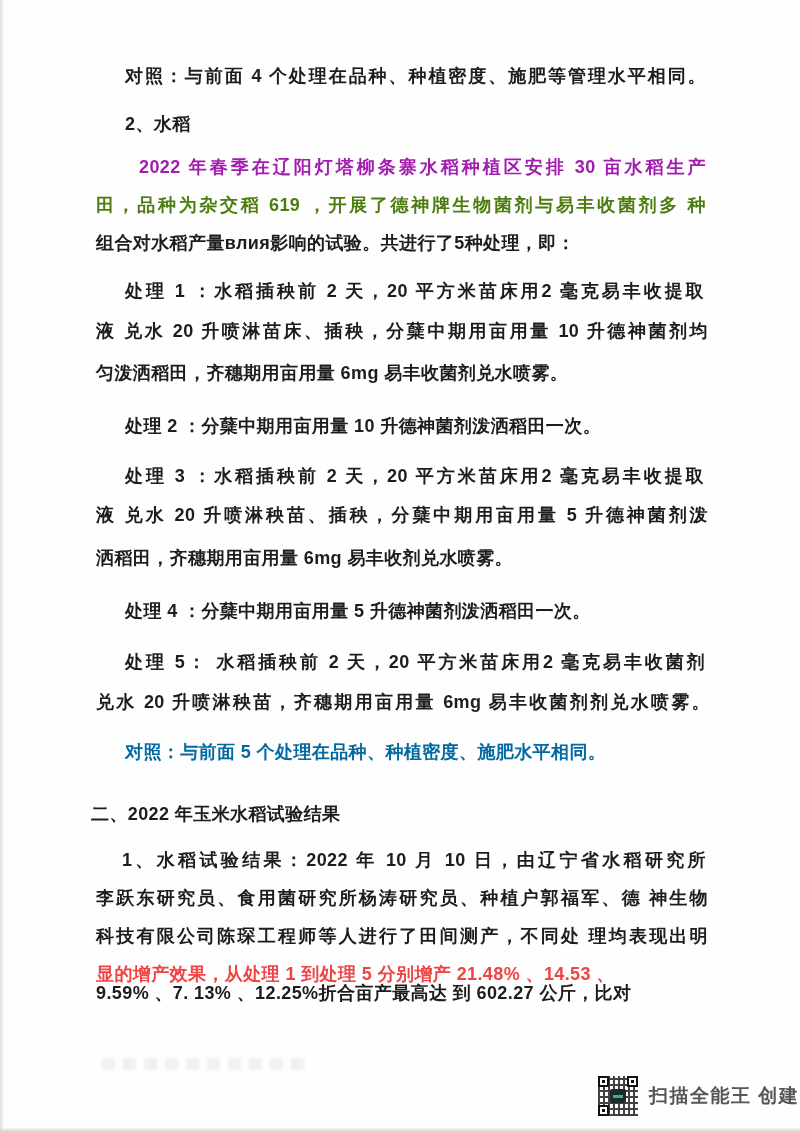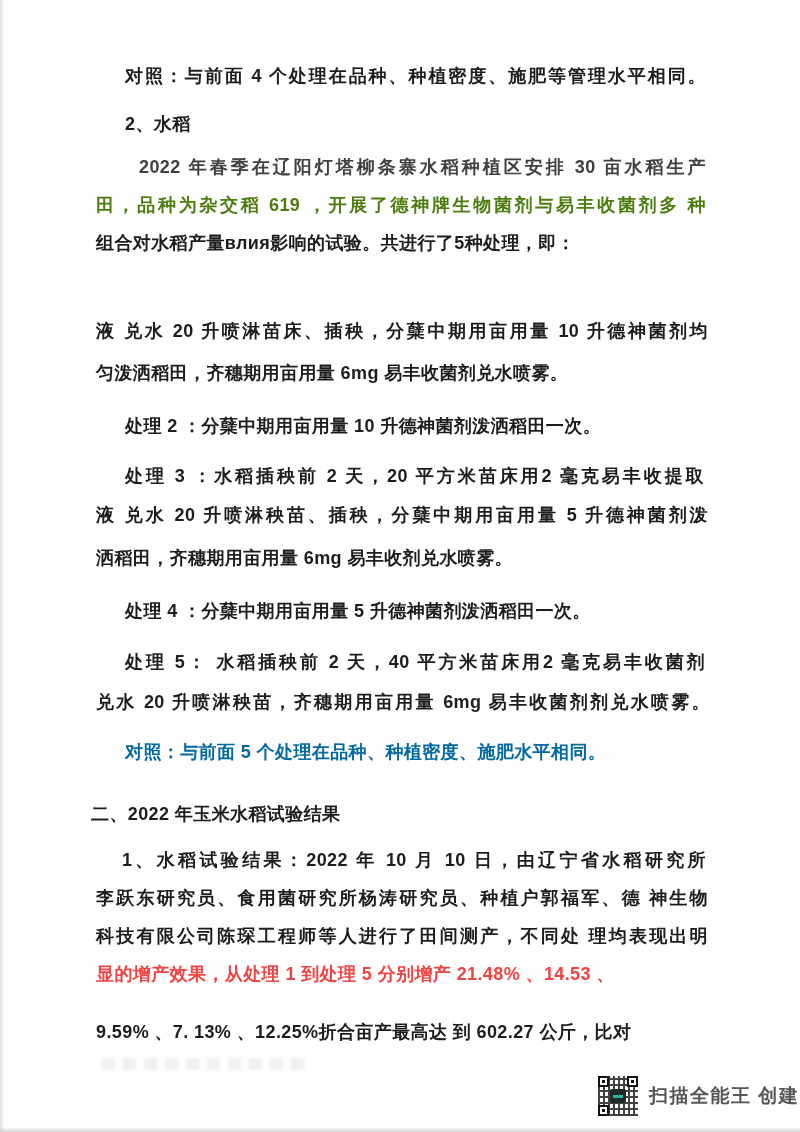--- a/index.html
+++ b/index.html
@@ -82,39 +82,40 @@
 <body>
 
 <div class="page" style="background: rgb(254, 254, 254);">
 
   <div class="edge-left"></div>
   <div class="edge-bottom"></div>
   <div class="ghost"></div>
 
   <div class="line jst" style="left: 125px; top: 64px; width: 581px; color: rgb(29, 29, 29);">对照：与前面 4 个处理在品种、种植密度、施肥等管理水平相同。</div>
   <div class="line" style="left: 125px; top: 112px; color: rgb(29, 29, 29); text-align: right;">2、水稻</div>
-  <div class="line jst" style="left: 139px; top: 155px; width: 567px; color: #404040;">2022 年春季在辽阳灯塔柳条寨水稻种植区安排 30 亩水稻生产</div>
+  <div class="line jst" style="left: 139px; top: 155px; width: 567px; color: #a21caf;">2022 年春季在辽阳灯塔柳条寨水稻种植区安排 30 亩水稻生产</div>
   <div class="line jst" style="left: 96px; top: 193px; width: 610px; color: #4d7c0f;">田，品种为杂交稻 619 ，开展了德神牌生物菌剂与易丰收菌剂多 种</div>
   <div class="line" style="left: 96px; top: 231px; color: rgb(29, 29, 29);">组合对水稻产量влия影响的试验。共进行了5种处理，即：</div>
+  <div class="line jst" style="left: 125px; top: 279px; width: 579px; color: rgb(29, 29, 29);">处理 1 ：水稻插秧前 2 天，20 平方米苗床用2 毫克易丰收提取</div>
   <div class="line jst" style="left: 96px; top: 319px; width: 612px; color: rgb(29, 29, 29);">液 兑水 20 升喷淋苗床、插秧，分蘖中期用亩用量 10 升德神菌剂均</div>
   <div class="line" style="left: 96px; top: 361px; color: rgb(29, 29, 29);">匀泼洒稻田，齐穗期用亩用量 6mg 易丰收菌剂兑水喷雾。</div>
   <div class="line" style="left: 125px; top: 414px; color: rgb(29, 29, 29);">处理 2 ：分蘖中期用亩用量 10 升德神菌剂泼洒稻田一次。</div>
   <div class="line jst" style="left: 125px; top: 464px; width: 579px; color: rgb(29, 29, 29);">处理 3 ：水稻插秧前 2 天，20 平方米苗床用2 毫克易丰收提取</div>
   <div class="line jst" style="left: 96px; top: 503px; width: 612px; color: rgb(29, 29, 29);">液 兑水 20 升喷淋秧苗、插秧，分蘖中期用亩用量 5 升德神菌剂泼</div>
   <div class="line" style="left: 96px; top: 546px; color: rgb(29, 29, 29); text-align: right;">洒稻田，齐穗期用亩用量 6mg 易丰收剂兑水喷雾。</div>
   <div class="line" style="left: 125px; top: 599px; color: rgb(29, 29, 29);">处理 4 ：分蘖中期用亩用量 5 升德神菌剂泼洒稻田一次。</div>
-  <div class="line jst" style="left: 125px; top: 650px; width: 580px; color: rgb(29, 29, 29);">处理 5： 水稻插秧前 2 天，40 平方米苗床用2 毫克易丰收菌剂</div>
+  <div class="line jst" style="left: 125px; top: 650px; width: 580px; color: rgb(29, 29, 29);">处理 5： 水稻插秧前 2 天，20 平方米苗床用2 毫克易丰收菌剂</div>
   <div class="line jst" style="left: 96px; top: 690px; width: 614px; color: rgb(29, 29, 29);">兑水 20 升喷淋秧苗，齐穗期用亩用量 6mg 易丰收菌剂剂兑水喷雾。</div>
   <div class="line" style="left: 125px; top: 740px; color: #0369a1;">对照：与前面 5 个处理在品种、种植密度、施肥水平相同。</div>
   <div class="line" style="left: 91px; top: 802px; color: rgb(29, 29, 29);">二、2022 年玉米水稻试验结果</div>
   <div class="line jst" style="left: 122px; top: 848px; width: 584px; color: rgb(29, 29, 29);">1、水稻试验结果：2022 年 10 月 10 日，由辽宁省水稻研究所</div>
   <div class="line jst" style="left: 96px; top: 924px; width: 612px; color: rgb(29, 29, 29);">科技有限公司陈琛工程师等人进行了田间测产，不同处 理均表现出明</div>
   <div class="line jst" style="left: 96px; top: 886px; width: 612px; color: rgb(29, 29, 29);">李跃东研究员、食用菌研究所杨涛研究员、种植户郭福军、德 神生物</div>
   <div class="line" style="left: 96px; top: 962px; color: #ef4444;">显的增产效果，从处理 1 到处理 5 分别增产 21.48% 、14.53 、</div>
-  <div class="line" style="left: 96px; top: 1020px; color: rgb(29, 29, 29);">9.59% 、7. 13% 、12.25%折合亩产最高达 到 602.27 公斤，比对</div>
+  <div class="line" style="left: 96px; top: 981px; color: rgb(29, 29, 29);">9.59% 、7. 13% 、12.25%折合亩产最高达 到 602.27 公斤，比对</div>
 
   <div class="qr">
     <div class="qr-noise"></div>
     <div class="qr-finder qr-tl"></div>
     <div class="qr-finder qr-tr"></div>
     <div class="qr-finder qr-bl"></div>
     <div class="qr-logo">
       <div class="qr-logo-bar" id="qr-accent-bar" style="background: rgb(42, 181, 165);"></div>
     </div>
   </div>

